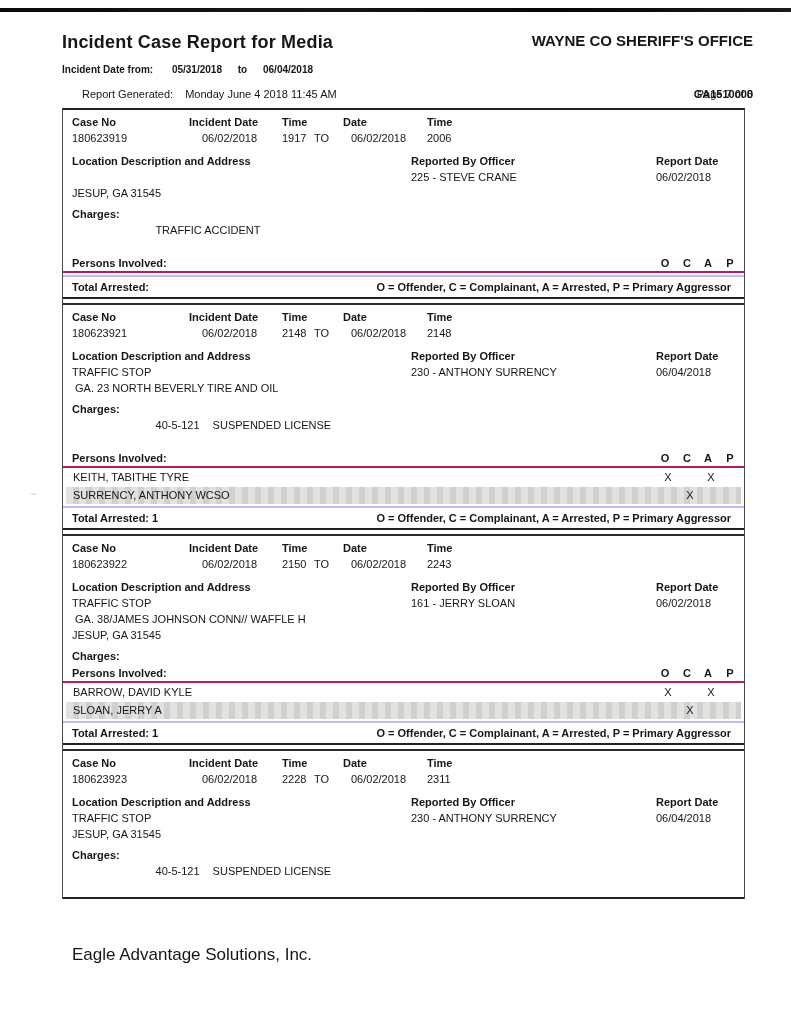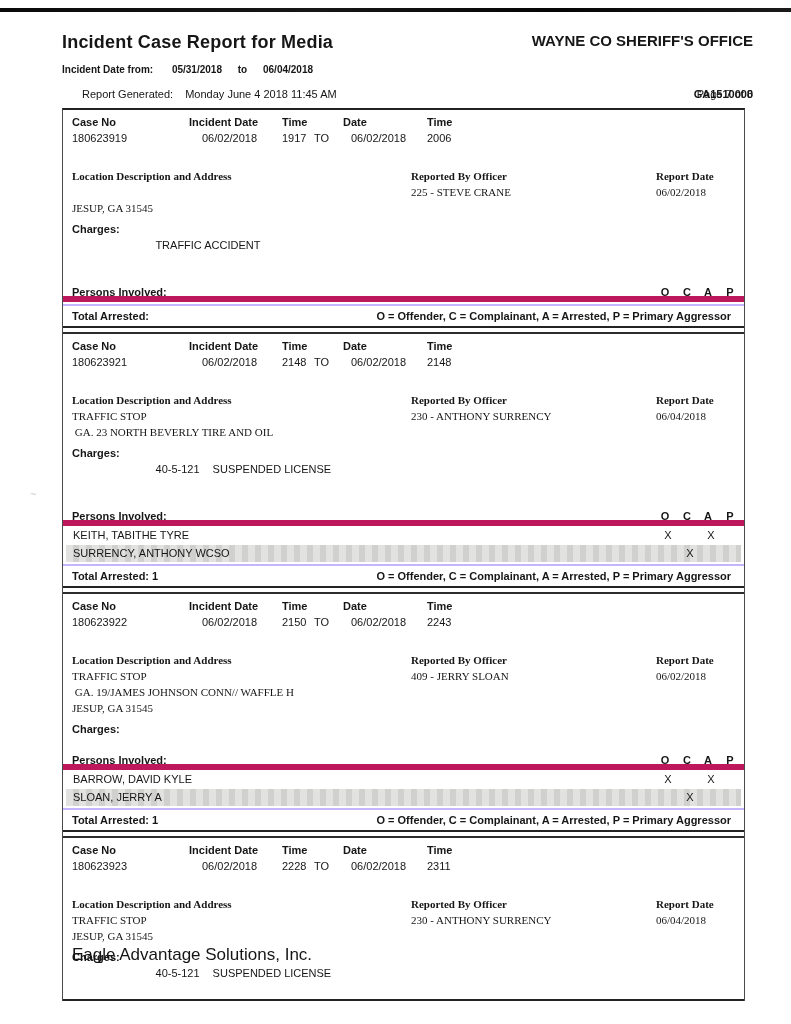--- a/index.html
+++ b/index.html
@@ -29,33 +29,33 @@
   .case-block { position:relative; border-bottom:2px solid #232323; padding-bottom:2px; background:#fff; }
   .case-block + .case-block { margin-top:4px; border-top:2px solid #2c2c2c; }
 
   .head-labels, .head-values { position:relative; height:16px; }
   .head-labels { padding-top:4px; height:20px; font-weight:bold; }
   .head-labels span, .head-values span { position:absolute; white-space:nowrap; }
   .p-caseno { left:9px; }  .p-incdate { left:126px; } .p-time1 { left:219px; }
   .p-to { left:251px; }    .p-date { left:280px; }    .p-time2 { left:364px; }
   .head-values .p-incdate { left:139px; } .head-values .p-date { left:288px; }
 
-  .info-row { display:flex; margin-top:22px;font-family:Liberation Serif, serif; }
+  .info-row { display:flex; margin-top:7px; }
   .col-loc { width:348px; padding-left:9px; }
   .col-officer { width:245px; }
   .col-date { flex:1; }
   .info-label { font-weight:bold; }
   .loc-line { white-space:pre; min-height:16px; }
 
   .charges-row { display:flex; margin-top:5px; }
   .charges-label { width:62px; padding-left:9px; font-weight:bold; flex:none; }
   .charge-line { white-space:pre; min-height:17px; }
   .charge-code { display:inline-block; margin-right:13px; }
 
-  .persons-hdr { position:relative; height:19px; margin-top:14px; border-bottom:6px solid #be185d; font-weight:bold; }
+  .persons-hdr { position:relative; height:19px; margin-top:0; border-bottom:2px solid #be185d; font-weight:bold; }
   .persons-hdr .ph-label { position:absolute; left:9px; top:1px; }
   .mark-col { position:absolute; top:1px; width:16px; text-align:center; }
   .c0 { left:594px; } .c1 { left:616px; } .c2 { left:637px; } .c3 { left:659px; }
 
   .person-row { position:relative; height:17px; line-height:17px; margin:1px 3px 0 3px; }
   .person-row .person-name { padding-left:7px; white-space:nowrap; }
   .person-row .mark-col { top:0; font-weight:normal; }
   .person-row.shaded { background:#d8d8d6;
       background-image:repeating-linear-gradient(90deg,rgba(255,255,255,.25) 0 7px,rgba(0,0,0,.04) 7px 13px); }
 
@@ -237,27 +237,27 @@
       <span class="p-to">TO</span>
       <span class="p-date">06/02/2018</span>
       <span class="p-time2">2243</span>
     </div>
     <div class="info-row">
       <div class="col-loc">
         <div class="info-label">Location Description and Address</div>
         <div class="loc-lines">
 
         <div class="loc-line">TRAFFIC STOP</div>
-              <div class="loc-line"> GA. 19/JAMES JOHNSON CONN// WAFFLE H</div>
+              <div class="loc-line"> GA. 38/JAMES JOHNSON CONN// WAFFLE H</div>
               <div class="loc-line">JESUP, GA 31545</div>
             </div>
       </div>
       <div class="col-officer">
         <div class="info-label">Reported By Officer</div>
-        <div>409 - JERRY SLOAN</div>
+        <div>161 - JERRY SLOAN</div>
       </div>
       <div class="col-date">
         <div class="info-label">Report Date</div>
         <div>06/02/2018</div>
       </div>
     </div>
     <div class="charges-row">
       <div class="charges-label">Charges:</div>
     </div>
     <div class="persons-hdr">

